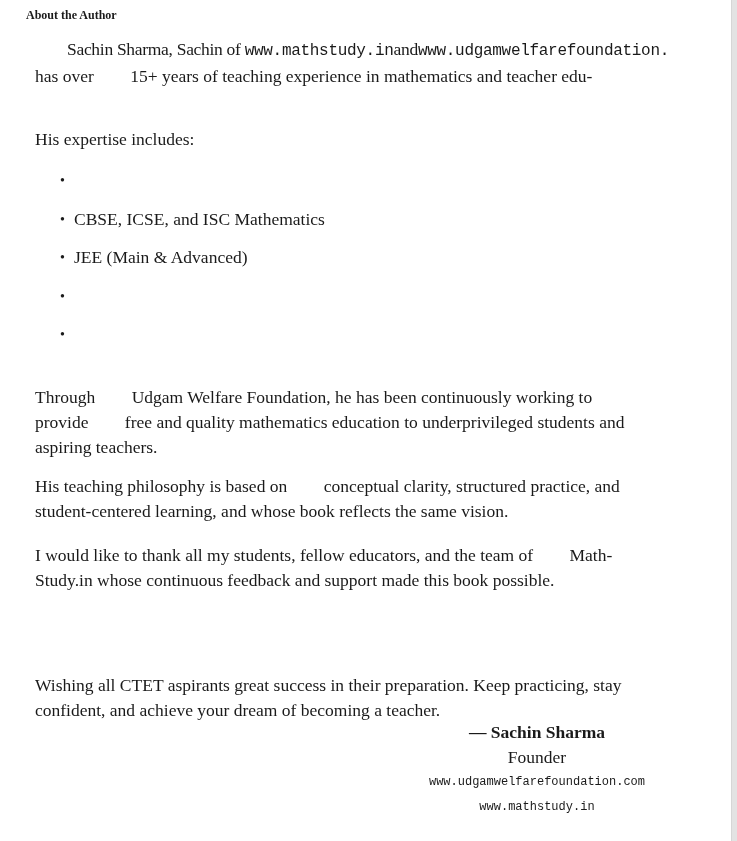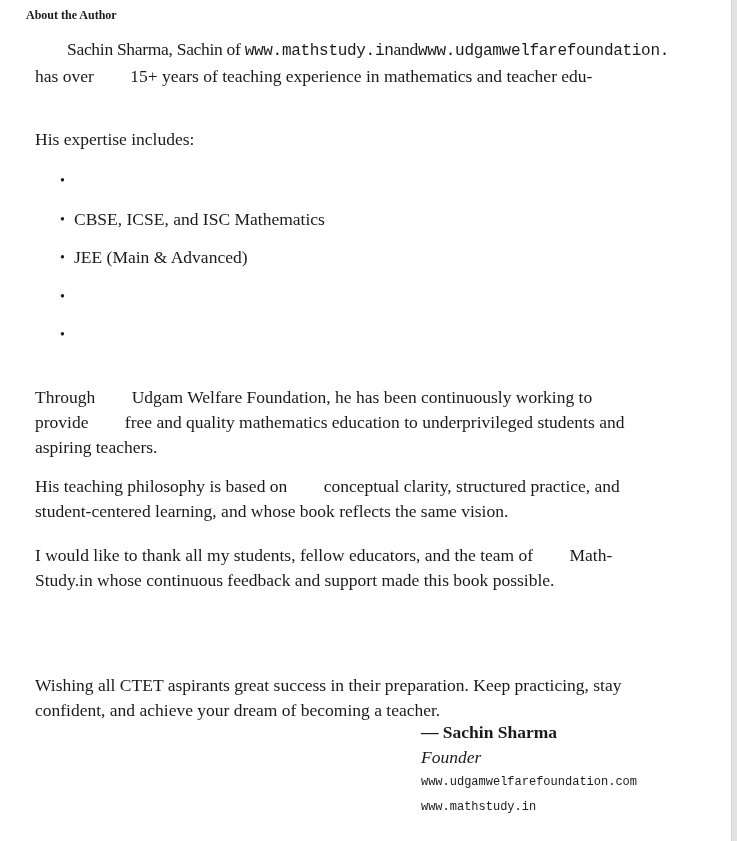--- a/index.html
+++ b/index.html
@@ -70,27 +70,27 @@
       display: inline-block;
       width: 14px;
       font-size: 14px;
     }
     .through { top: 385px; }
     .philosophy { top: 474px; }
     .thanks { top: 543px; }
     .wishing { top: 632px; margin-top: 41px; }
     .signature {
       position: absolute;
-      right: 100px;
+      right: 92px;
       top: 720px;
-      text-align: left;
+      text-align: center;
       line-height: 25px;
     }
     .sig-name { font-weight: bold; }
-    .sig-role { font-style: italic; }
+    .sig-role { }
     .sig-url {
       font-family: "Liberation Mono", "DejaVu Sans Mono", monospace;
       font-size: 12px;
     }
   </style>
 </head>
 <body>
 
 <div class="page-edge"></div>
 

